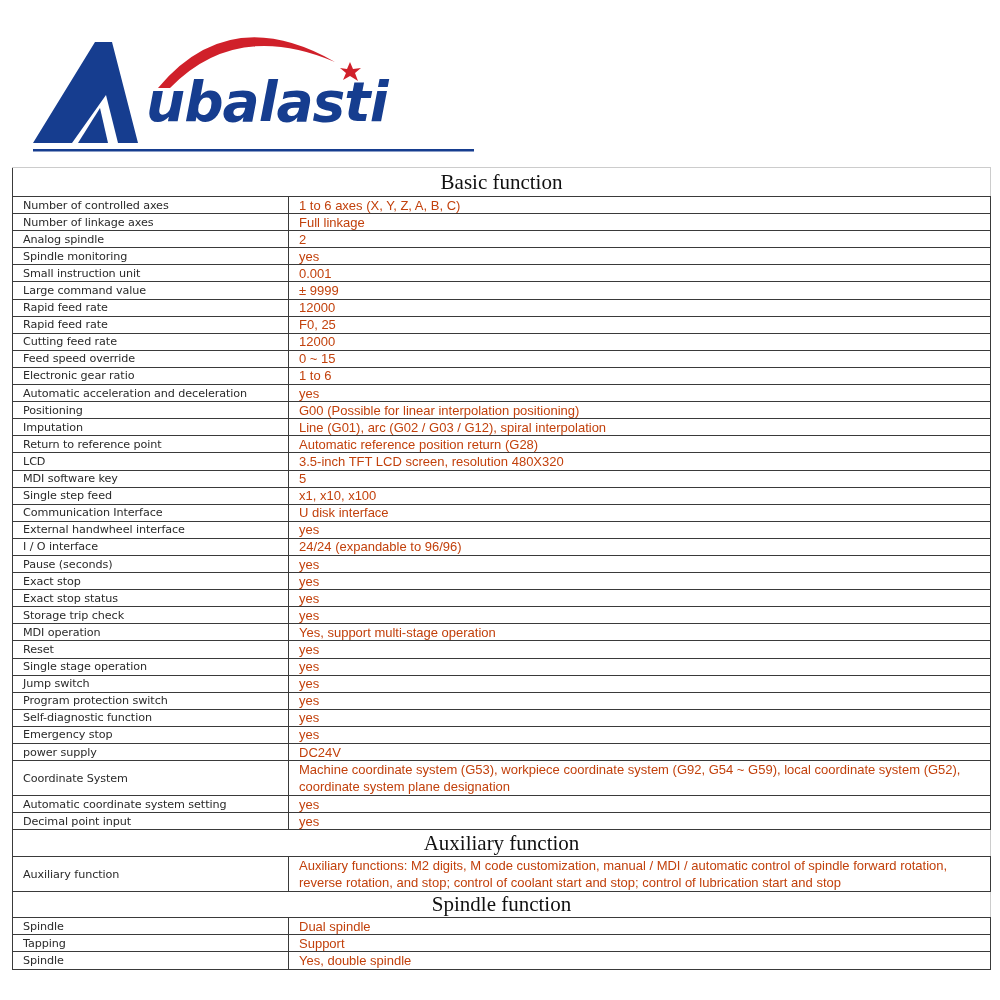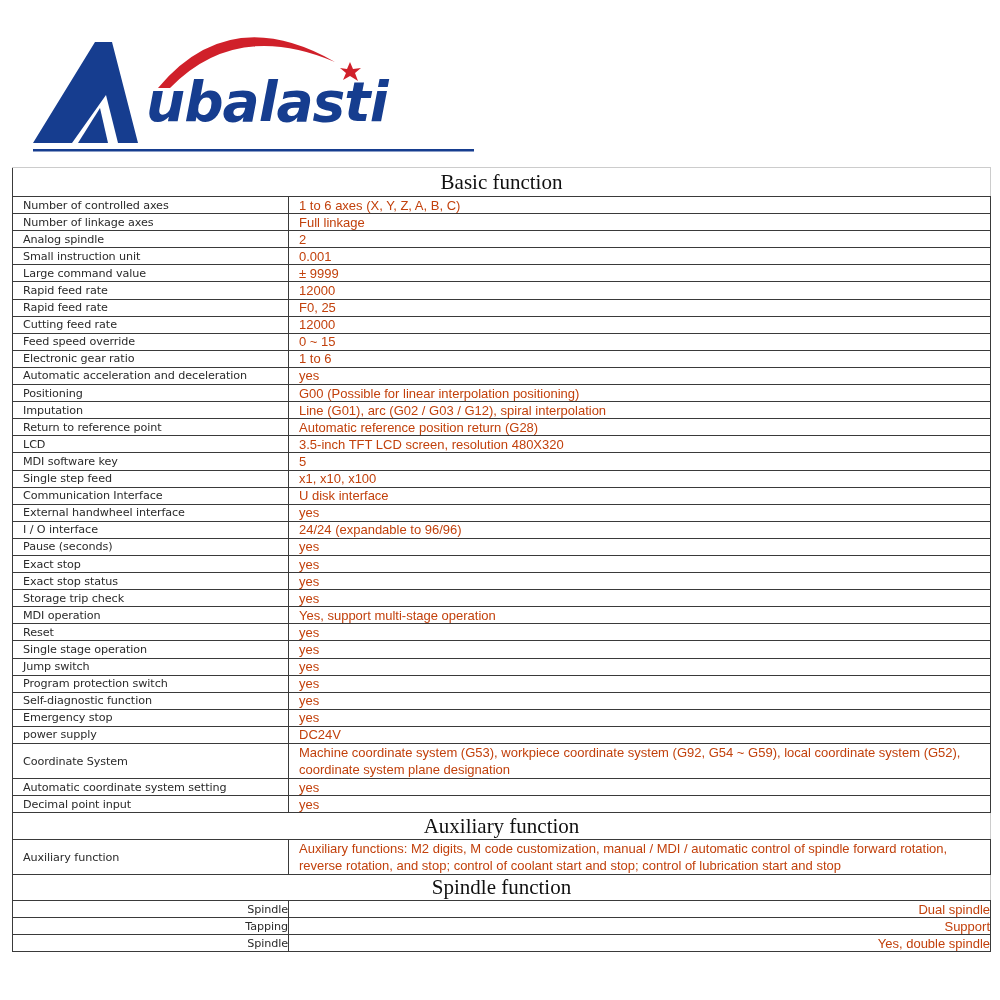--- a/index.html
+++ b/index.html
@@ -29,21 +29,21 @@
   tr.row td { height: 16.1px; }
   tr.row-tall td { height: 32px; }
   tr.section td {
     text-align: center; padding: 0; font-family: "Liberation Serif", serif;
     font-size: 21px; color: #111; border-top-color: #bbb; border-right-color: #ccc;
   }
   tr.section.first td { height: 28px; border-top: 1px solid #ccc; }
   tr.section.aux td { height: 26px; }
   tr.section.spin td { height: 24px; }
   tr.row-aux td { height: 30px; }
-  .spindle-rows td { height: 14.5px; text-align: right; }
+  .spindle-rows td { height: 14.5px; }
 </style>
 </head>
 <body>
 
 <div class="logo">
   <svg width="500" height="160" viewBox="0 0 500 160">
 
     <polygon points="33,143 95,42 112,42 138,143 118,143 106,95 72,143" fill="#163d8f"></polygon>
     <polygon points="78,143 100,108 108,143" fill="#163d8f"></polygon>
 
@@ -71,20 +71,24 @@
       </tr>
       <tr class="row">
         <td class="label-cell">Number of linkage axes</td>
         <td class="value-cell">Full linkage</td>
       </tr>
       <tr class="row">
         <td class="label-cell">Analog spindle</td>
         <td class="value-cell">2</td>
       </tr>
       <tr class="row">
+        <td class="label-cell">Spindle monitoring</td>
+        <td class="value-cell">yes</td>
+      </tr>
+      <tr class="row">
         <td class="label-cell">Small instruction unit</td>
         <td class="value-cell">0.001</td>
       </tr>
       <tr class="row">
         <td class="label-cell">Large command value</td>
         <td class="value-cell">± 9999</td>
       </tr>
       <tr class="row">
         <td class="label-cell">Rapid feed rate</td>
         <td class="value-cell">12000</td>

